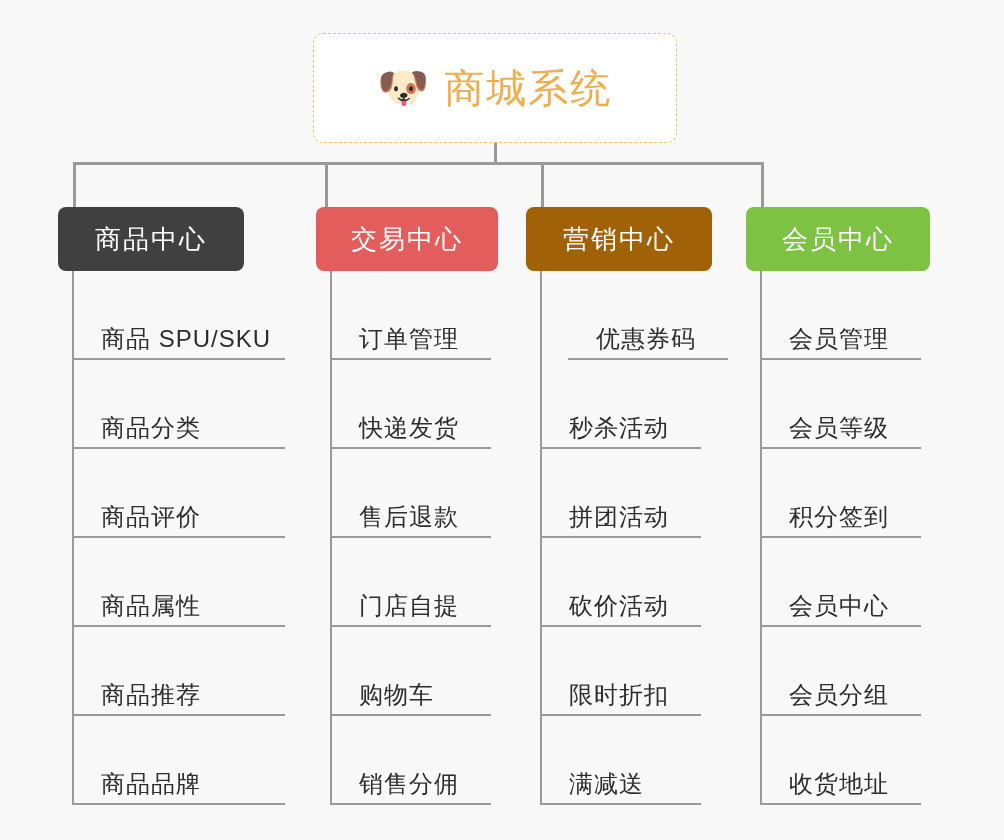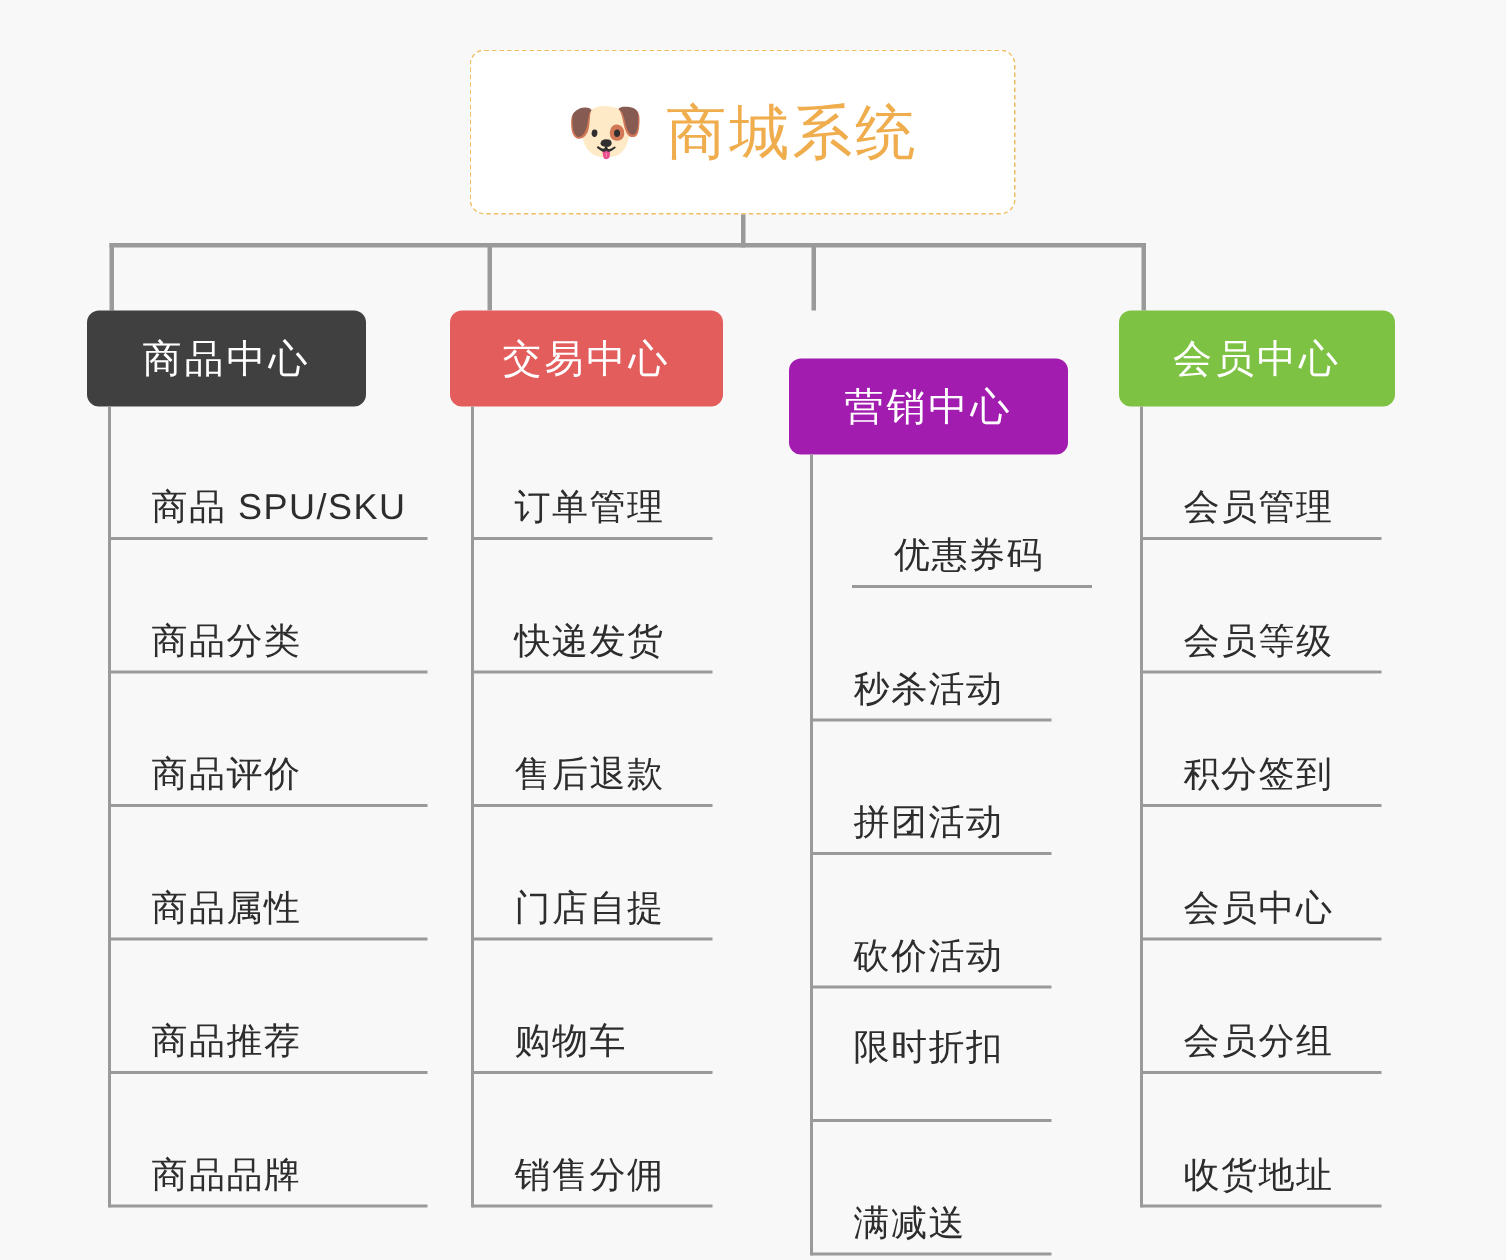--- a/index.html
+++ b/index.html
@@ -148,21 +148,21 @@
             <span class="leaf-label">商品属性</span>
           </div>
           <div class="leaf" style="width: 212px;">
             <span class="leaf-label">商品推荐</span>
           </div>
           <div class="leaf" style="width: 212px;">
             <span class="leaf-label">商品品牌</span>
           </div>
         </div>
       </div>
-      <div class="branch" style="left: 300px;">
+      <div class="branch" style="left: 316px;">
         <div class="branch-head" style="width: 182px; background: rgb(227, 93, 93);">
           <span>交易中心</span>
         </div>
         <div class="leaf-list">
           <div class="leaf-spine" style="height: 534px; background: rgb(154, 154, 154);"></div>
           <div class="leaf" style="width: 160px;">
             <span class="leaf-label">订单管理</span>
           </div>
           <div class="leaf" style="width: 160px;">
             <span class="leaf-label">快递发货</span>
@@ -175,38 +175,38 @@
           </div>
           <div class="leaf" style="width: 160px;">
             <span class="leaf-label">购物车</span>
           </div>
           <div class="leaf" style="width: 160px;">
             <span class="leaf-label">销售分佣</span>
           </div>
         </div>
       </div>
       <div class="branch" style="left: 526px;">
-        <div class="branch-head" style="width: 186px; background: #a21caf; margin-top: 32px;">
+        <div class="branch-head" style="width: 186px; background: #a16207;">
           <span>营销中心</span>
         </div>
         <div class="leaf-list">
           <div class="leaf-spine" style="height: 534px; background: rgb(154, 154, 154);"></div>
           <div class="leaf" style="width: 160px; margin-left: 42px;">
             <span class="leaf-label">优惠券码</span>
           </div>
           <div class="leaf" style="width: 160px;">
             <span class="leaf-label">秒杀活动</span>
           </div>
           <div class="leaf" style="width: 160px;">
             <span class="leaf-label">拼团活动</span>
           </div>
           <div class="leaf" style="width: 160px;">
             <span class="leaf-label">砍价活动</span>
           </div>
-          <div class="leaf" style="width: 160px; align-items: center;">
+          <div class="leaf" style="width: 160px;">
             <span class="leaf-label">限时折扣</span>
           </div>
           <div class="leaf" style="width: 160px;">
             <span class="leaf-label">满减送</span>
           </div>
         </div>
       </div>
       <div class="branch" style="left: 746px;">
         <div class="branch-head" style="width: 184px; background: rgb(125, 194, 66);">
           <span>会员中心</span>

